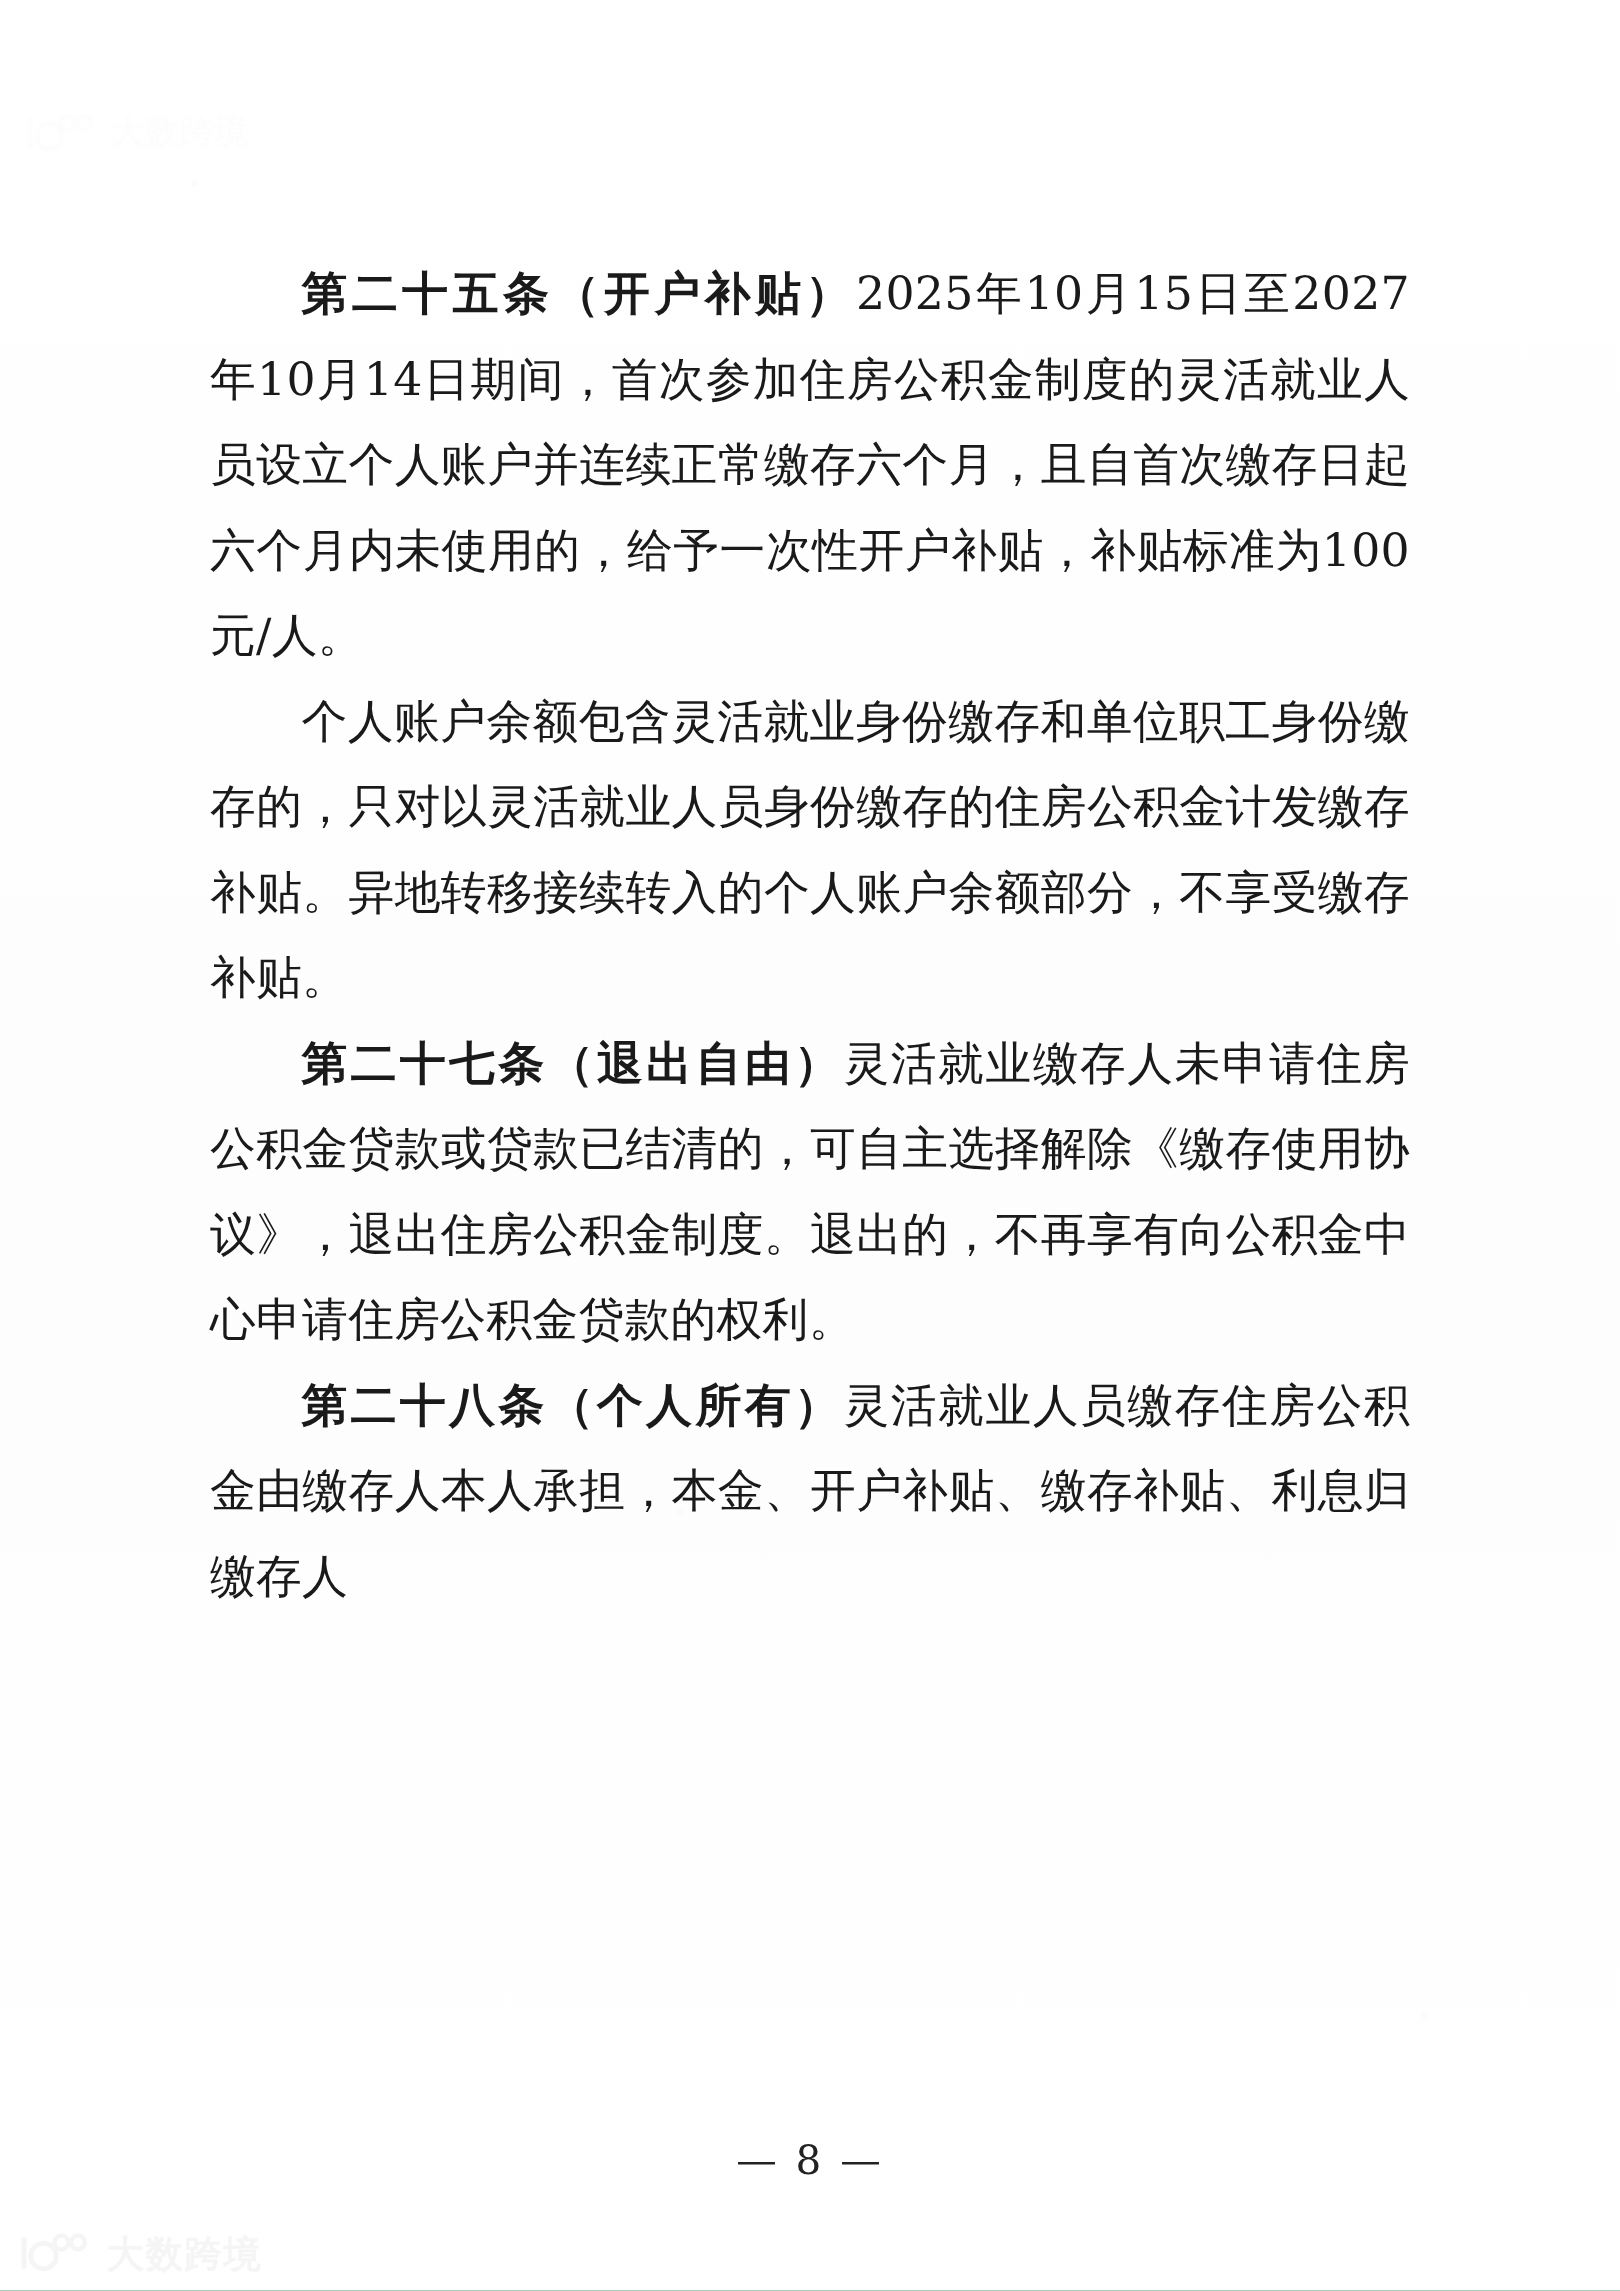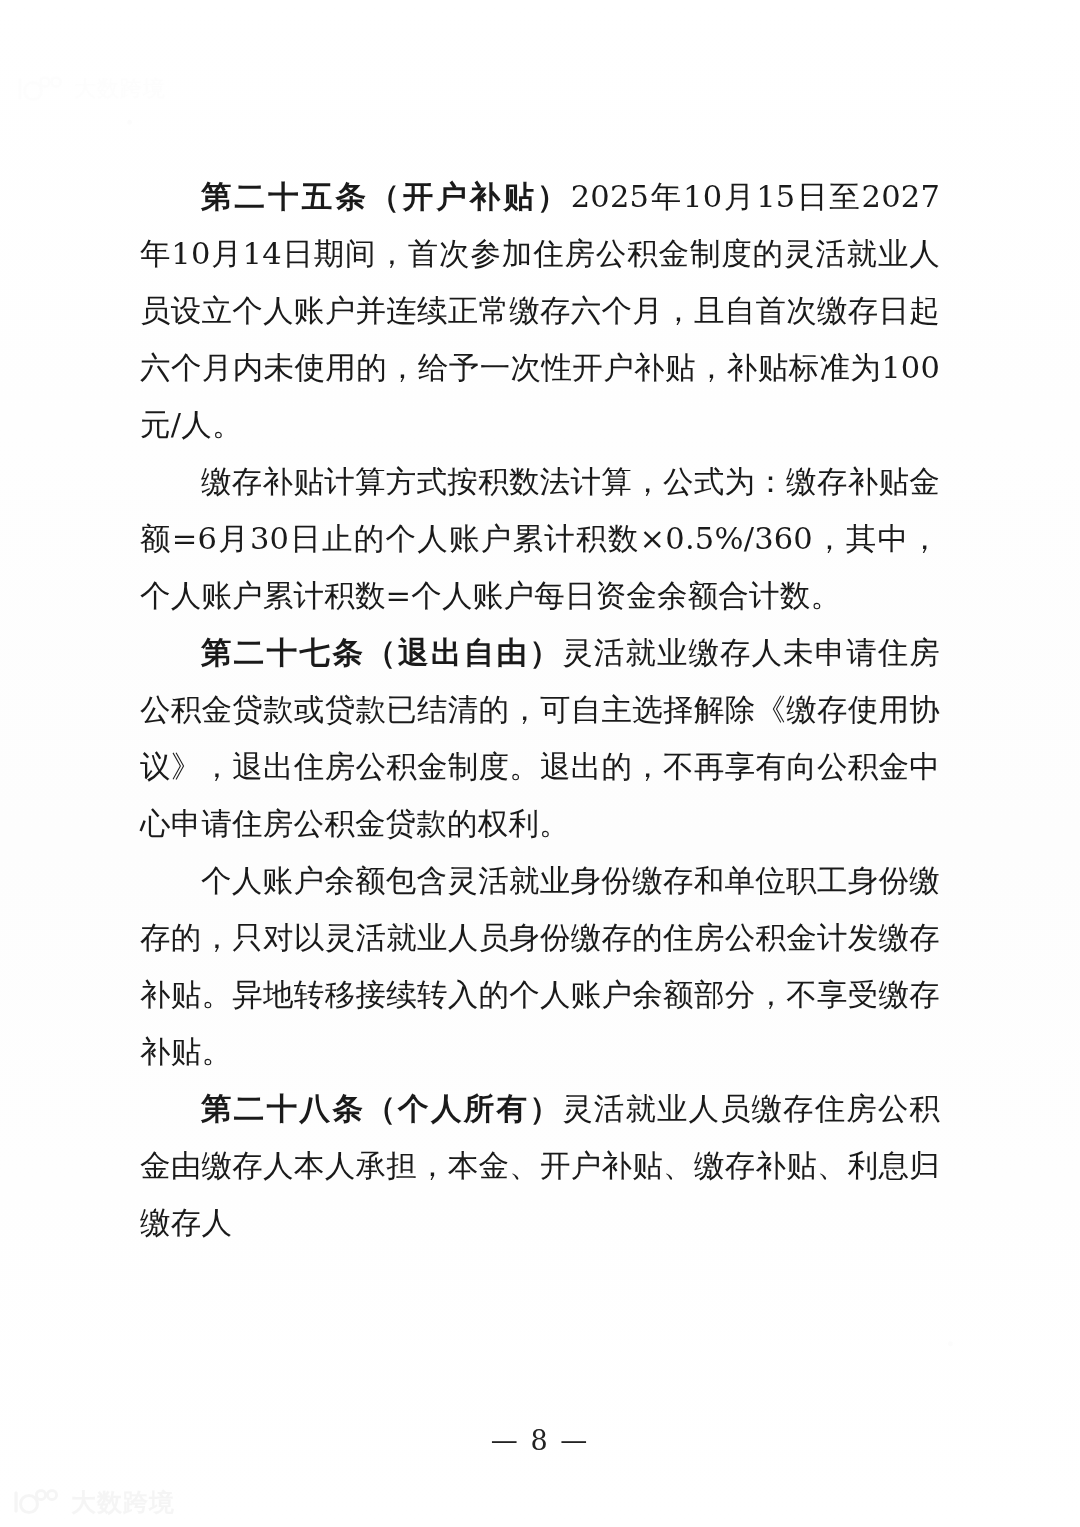--- a/index.html
+++ b/index.html
@@ -118,25 +118,24 @@
     </svg>
     <span class="watermark-text">大数跨境</span>
   </div>
 
   <div class="content">
 
     <p class="para"><span class="heading-run">第二十五条（开户补贴）</span><span>2025年10月15日至2027年10月14日期间，首次参加住房公积金制度的灵活就业人员设立个人账户并连续正常缴存六个月，且自首次缴存日起六个月内未使用的，给予一次性开户补贴，补贴标准为100元/人。</span></p>
 
 
 
-    <p class="para"><span class="heading-run"></span><span>缴存补贴计算方式按积数法计算，公式为：缴存补贴金额=6月30日止的个人账户累计积数×0.5%/360，其中，个人账户累计积数=个人账户每日资金余额合计数。</span></p>
+
+    <p class="para"><span class="heading-run"></span><span>个人账户余额包含灵活就业身份缴存和单位职工身份缴存的，只对以灵活就业人员身份缴存的住房公积金计发缴存补贴。异地转移接续转入的个人账户余额部分，不享受缴存补贴。</span></p>
 
     <p class="para"><span class="heading-run">第二十七条（退出自由）</span><span>灵活就业缴存人未申请住房公积金贷款或贷款已结清的，可自主选择解除《缴存使用协议》，退出住房公积金制度。退出的，不再享有向公积金中心申请住房公积金贷款的权利。</span></p>
-
-    <p class="para"><span class="heading-run"></span><span>个人账户余额包含灵活就业身份缴存和单位职工身份缴存的，只对以灵活就业人员身份缴存的住房公积金计发缴存补贴。异地转移接续转入的个人账户余额部分，不享受缴存补贴。</span></p>
 
     <p class="para"><span class="heading-run">第二十八条（个人所有）</span><span>灵活就业人员缴存住房公积金由缴存人本人承担，本金、开户补贴、缴存补贴、利息归缴存人</span></p>
 
   </div>
 
   <div class="page-number">— 8 —</div>
 
   <div class="watermark">
     <svg class="watermark-logo" viewBox="0 0 54 30">
       <path d="M6 6 L6 24" stroke="#ededed" stroke-width="3.4" fill="none" stroke-linecap="round"></path>

